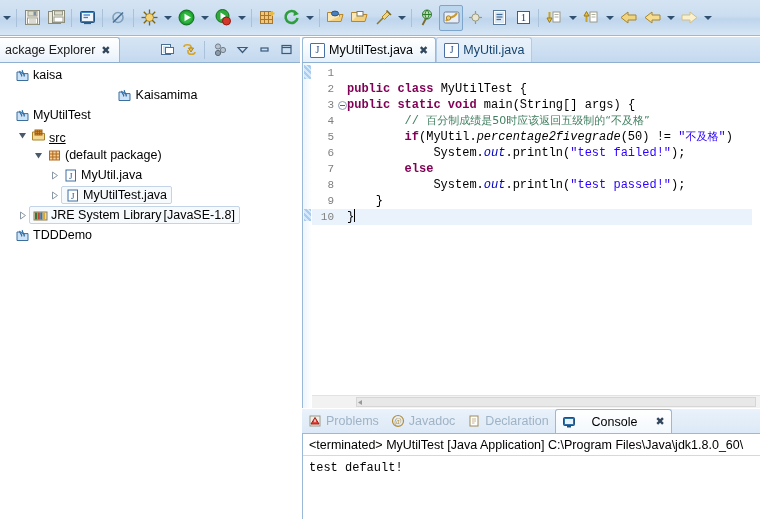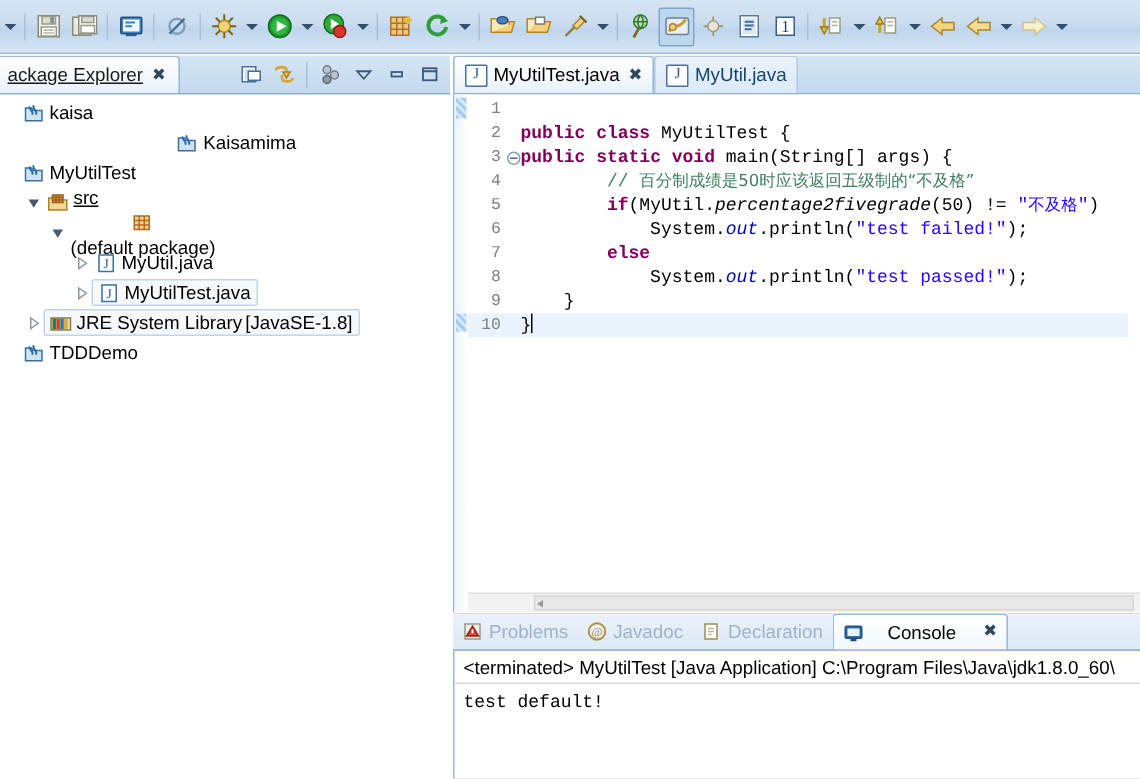--- a/index.html
+++ b/index.html
@@ -50,21 +50,21 @@
   }
   .pe-tab{
     position:absolute;left:-8px;top:0;height:25px;
     display:flex;align-items:center;
     padding:0 8px 0 12px;
     background:linear-gradient(to bottom,#ffffff 0%,#f3f8fd 60%,#e6f0fa 100%);
     border:1px solid #9ab9d6;border-bottom:none;border-top-right-radius:3px;
     box-sizing:border-box;
   }
   .pe-tab-label{
-    font-size:12.5px;color:#1a1a1a;white-space:nowrap;text-decoration:underline;
+    font-size:12.5px;color:#1a1a1a;white-space:nowrap;
   }
   .tab-x{
     margin-left:6px;color:#33475c;font-size:11px;line-height:1;position:relative;top:0px;
   }
   .pe-tools{
     position:absolute;right:4px;top:2px;height:21px;display:flex;align-items:center;gap:2px;
   }
   .petool{width:20px;height:20px;display:flex;align-items:center;justify-content:center;}
 
   .tree{position:absolute;left:0;top:26px;width:300px;bottom:0;overflow:hidden;padding-top:2px;}
@@ -524,41 +524,41 @@
             </span>
             <span class="tlabel">MyUtilTest</span>
           </span>
         </div>
         <div class="trow" style="padding-left: 16px;">
           <span class="twist">
             <svg width="9" height="9" viewBox="0 0 9 9">
               <polygon points="1,2 8,2 4.5,7.5" fill="#4a5a6a"></polygon>
             </svg>
           </span>
-          <span style="display: inline-flex; align-items: flex-start; text-decoration: underline;">
+          <span style="display: inline-flex; align-items: flex-end; text-decoration: underline;">
             <span class="ticon">
               <svg width="15" height="15" viewBox="0 0 15 15">
                 <path d="M1.5 12 L1.5 4 L5.5 4 L6.6 5.4 L13.5 5.4 L13.5 12 Z" fill="#f3d994" stroke="#a9822c"></path>
                 <rect x="4" y="2" width="7" height="5" fill="#e8a24a" stroke="#9a5f14"></rect>
                 <line x1="4" y1="3.7" x2="11" y2="3.7" stroke="#9a5f14"></line>
                 <line x1="4" y1="5.4" x2="11" y2="5.4" stroke="#9a5f14"></line>
                 <line x1="6.3" y1="2" x2="6.3" y2="7" stroke="#9a5f14"></line>
                 <line x1="8.6" y1="2" x2="8.6" y2="7" stroke="#9a5f14"></line>
               </svg>
             </span>
             <span class="tlabel">src</span>
           </span>
         </div>
         <div class="trow" style="padding-left: 32px;">
           <span class="twist">
             <svg width="9" height="9" viewBox="0 0 9 9">
               <polygon points="1,2 8,2 4.5,7.5" fill="#4a5a6a"></polygon>
             </svg>
           </span>
-          <span style="display: inline-flex; align-items: center; flex-direction: column;">
+          <span style="display: inline-flex; align-items: center;">
             <span class="ticon">
               <svg width="15" height="15" viewBox="0 0 15 15">
                 <rect x="2.5" y="3" width="10" height="9" fill="#f6cf9a" stroke="#b06a1c"></rect>
                 <line x1="2.5" y1="6" x2="12.5" y2="6" stroke="#b06a1c"></line>
                 <line x1="2.5" y1="9" x2="12.5" y2="9" stroke="#b06a1c"></line>
                 <line x1="5.8" y1="3" x2="5.8" y2="12" stroke="#b06a1c"></line>
                 <line x1="9.2" y1="3" x2="9.2" y2="12" stroke="#b06a1c"></line>
               </svg>
             </span>
             <span class="tlabel">(default package)</span>

